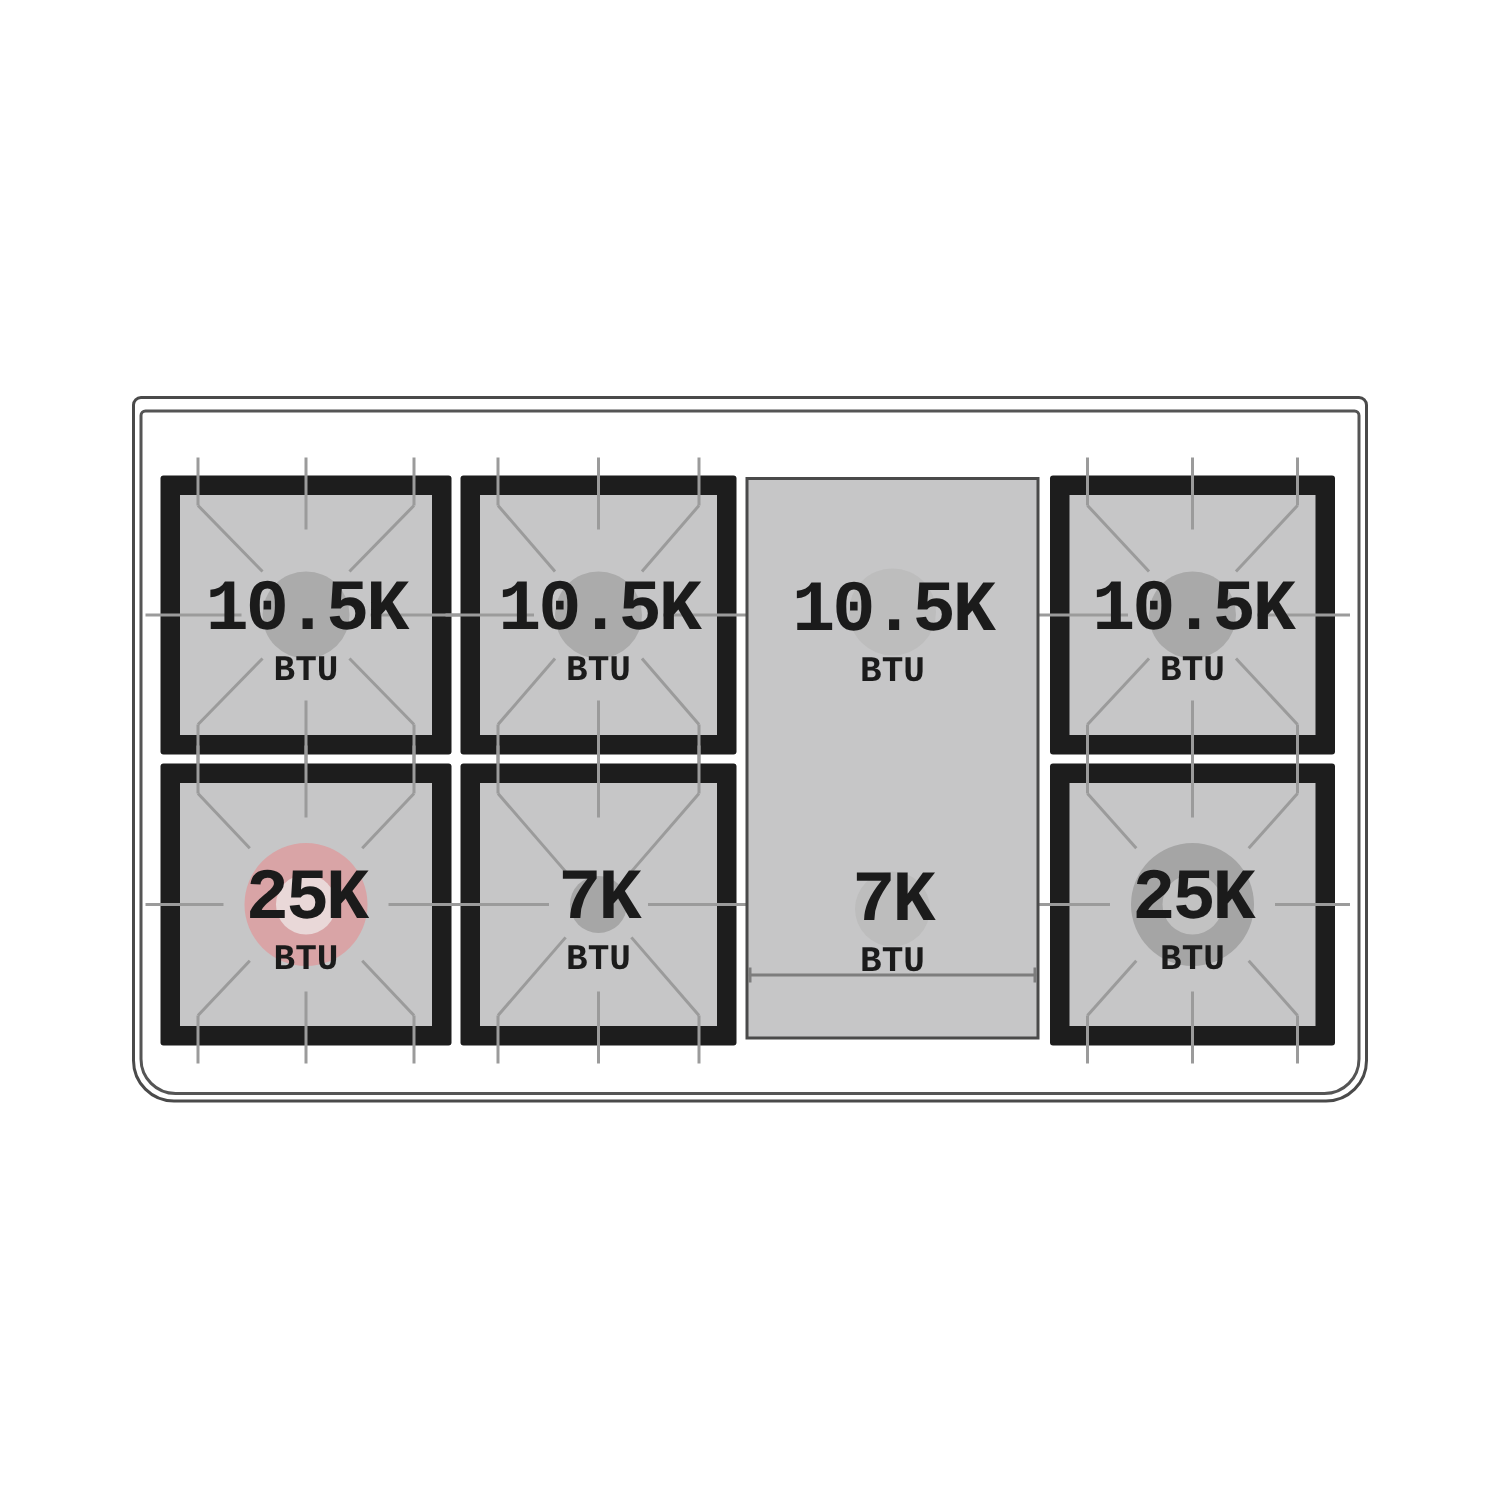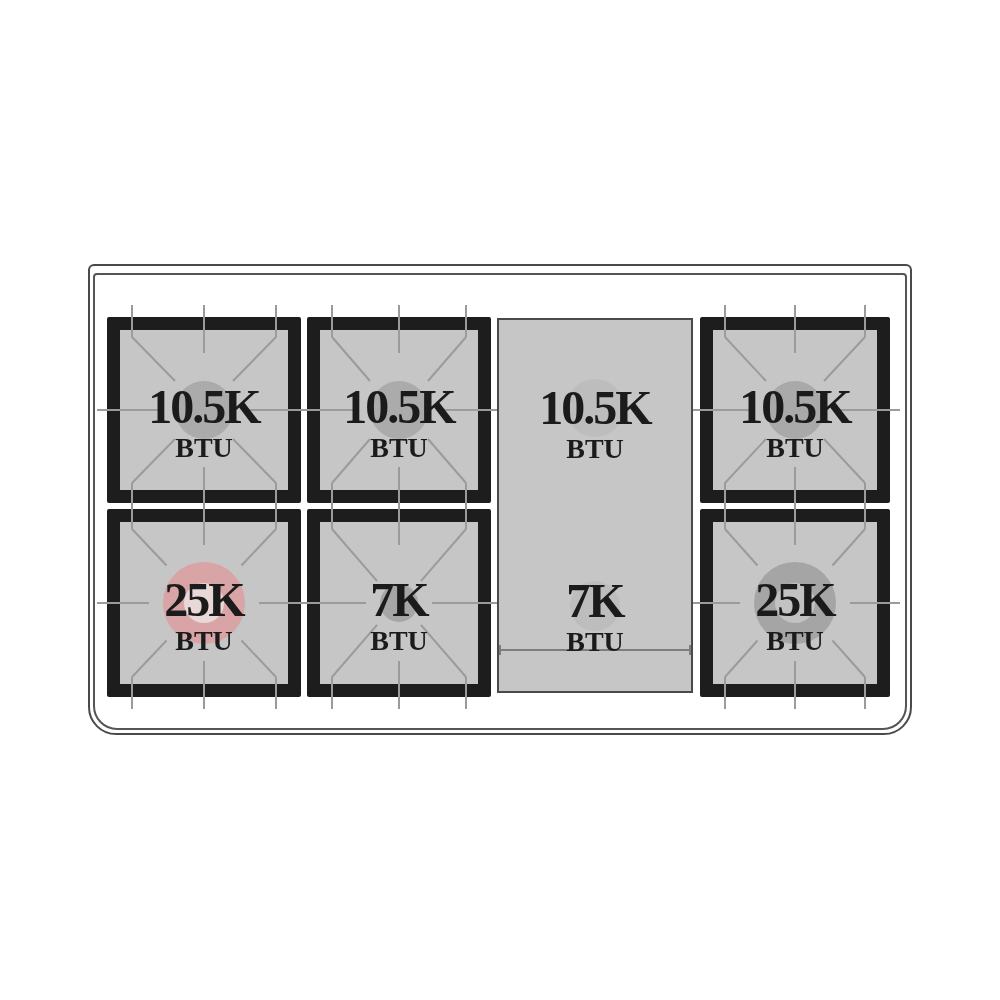--- a/index.html
+++ b/index.html
@@ -1,34 +1,34 @@
 <!DOCTYPE html>
 <html><head>
 <meta charset="utf-8">
 <style>
   html,body{margin:0;padding:0;background:#ffffff;}
   #stage{
     position:relative;width:1000px;height:736px;background:#ffffff;overflow:hidden;
-    font-family:Liberation Serif, serif;
+    font-family:Liberation Mono, monospace;
   }
   
   .range-body{
     position:absolute;left:88px;top:264px;width:820px;height:467px;
     border:2px solid #4a4a4a;border-radius:6px 6px 28px 28px;background:#ffffff;
   }
   .range-inner{
     position:absolute;left:3px;right:3px;top:7px;bottom:3px;
     border:2px solid #555555;border-radius:4px 4px 24px 24px;
   }
   
   .burner{position:absolute;}
   .burner svg{position:absolute;left:0;top:0;overflow:visible;display:block;}
   .labels{position:absolute;left:0;right:0;top:50%;margin-top:-27px;text-align:center;pointer-events:none;}
   .val{font-size:48px;line-height:48px;font-weight:700;letter-spacing:-2px;color:#1b1b1b;white-space:nowrap;}
-  .unit{font-size:28px;line-height:30px;font-weight:700;letter-spacing:0;color:#1b1b1b;margin-top:2px;}
+  .unit{font-size:24px;line-height:30px;font-weight:700;letter-spacing:0;color:#1b1b1b;margin-top:2px;}
   
   .griddle{position:absolute;left:497px;top:318px;width:196px;height:375px;}
   .griddle svg{position:absolute;left:0;top:0;overflow:visible;display:block;}
   .g-labels{position:absolute;left:0;right:0;text-align:center;pointer-events:none;}
 </style>
 </head>
 <body>
 
 <div id="stage">
 

